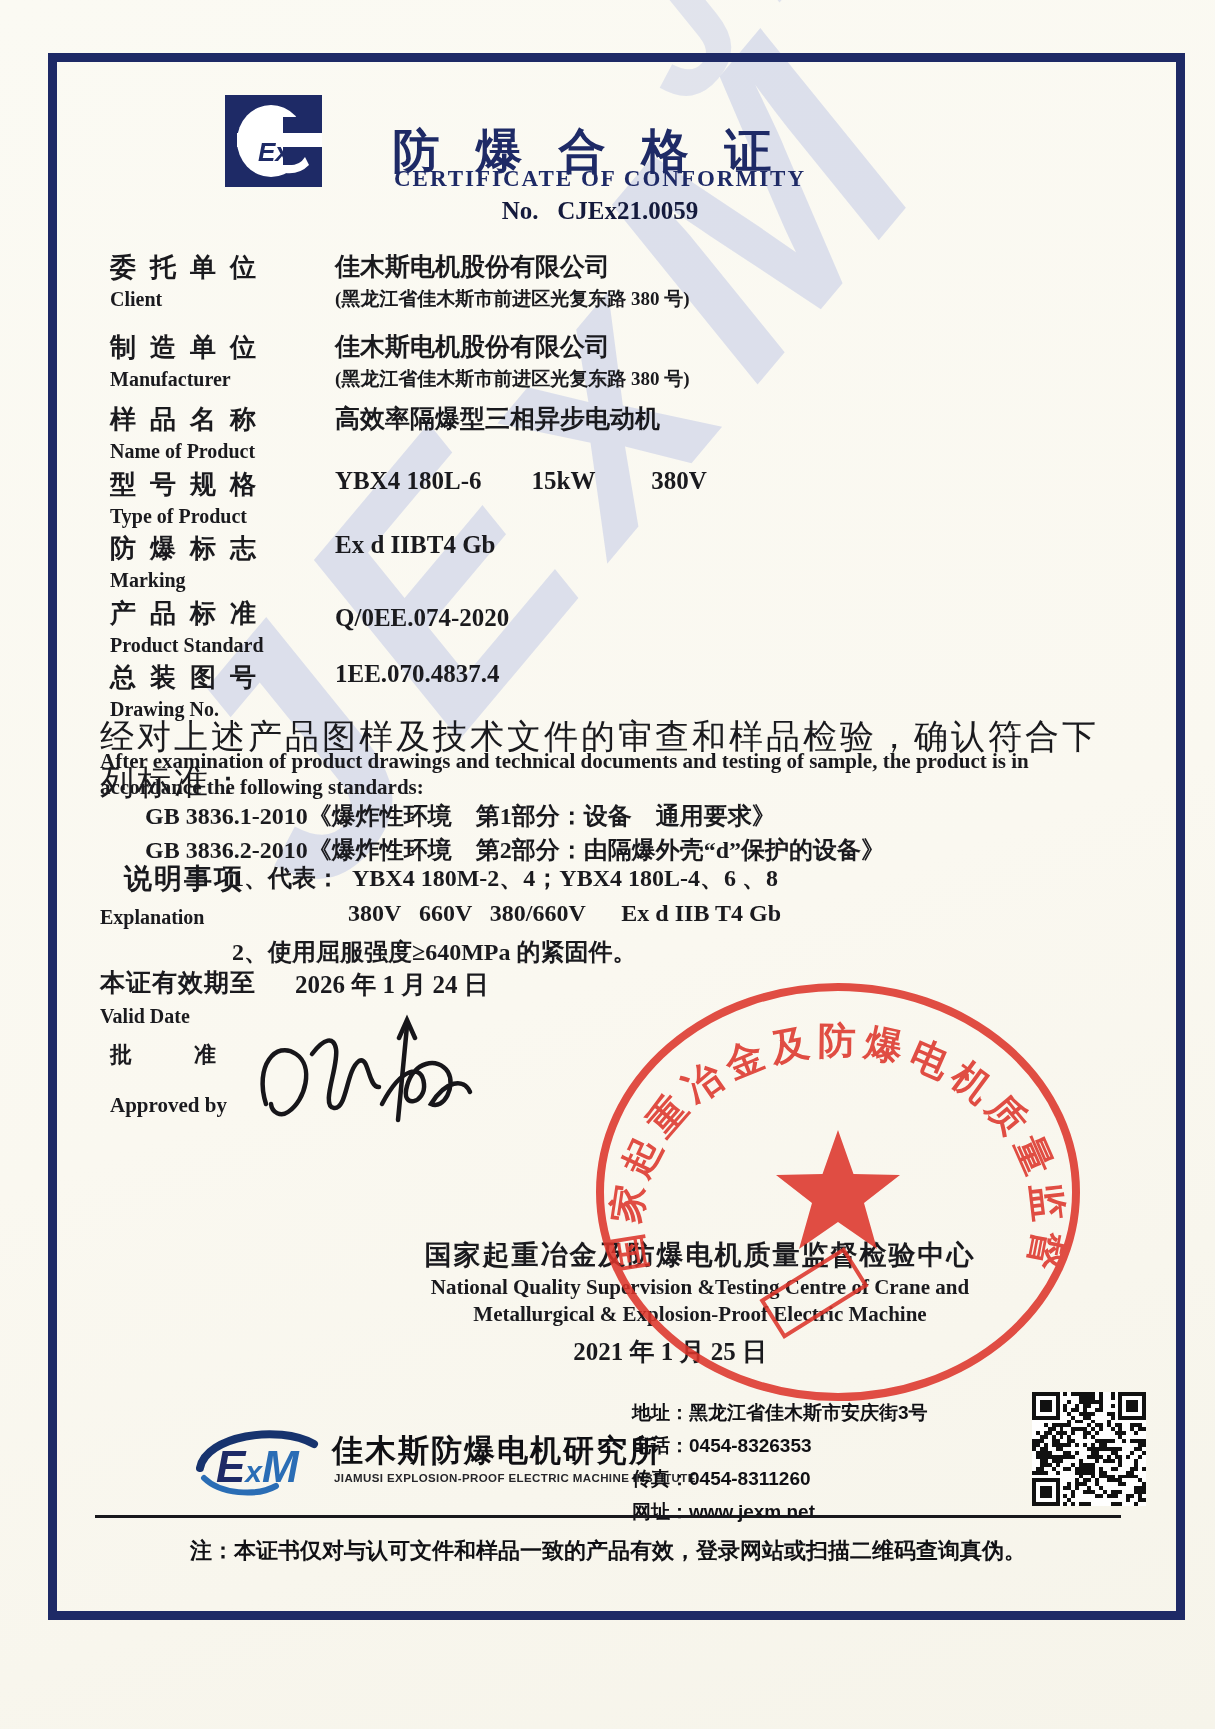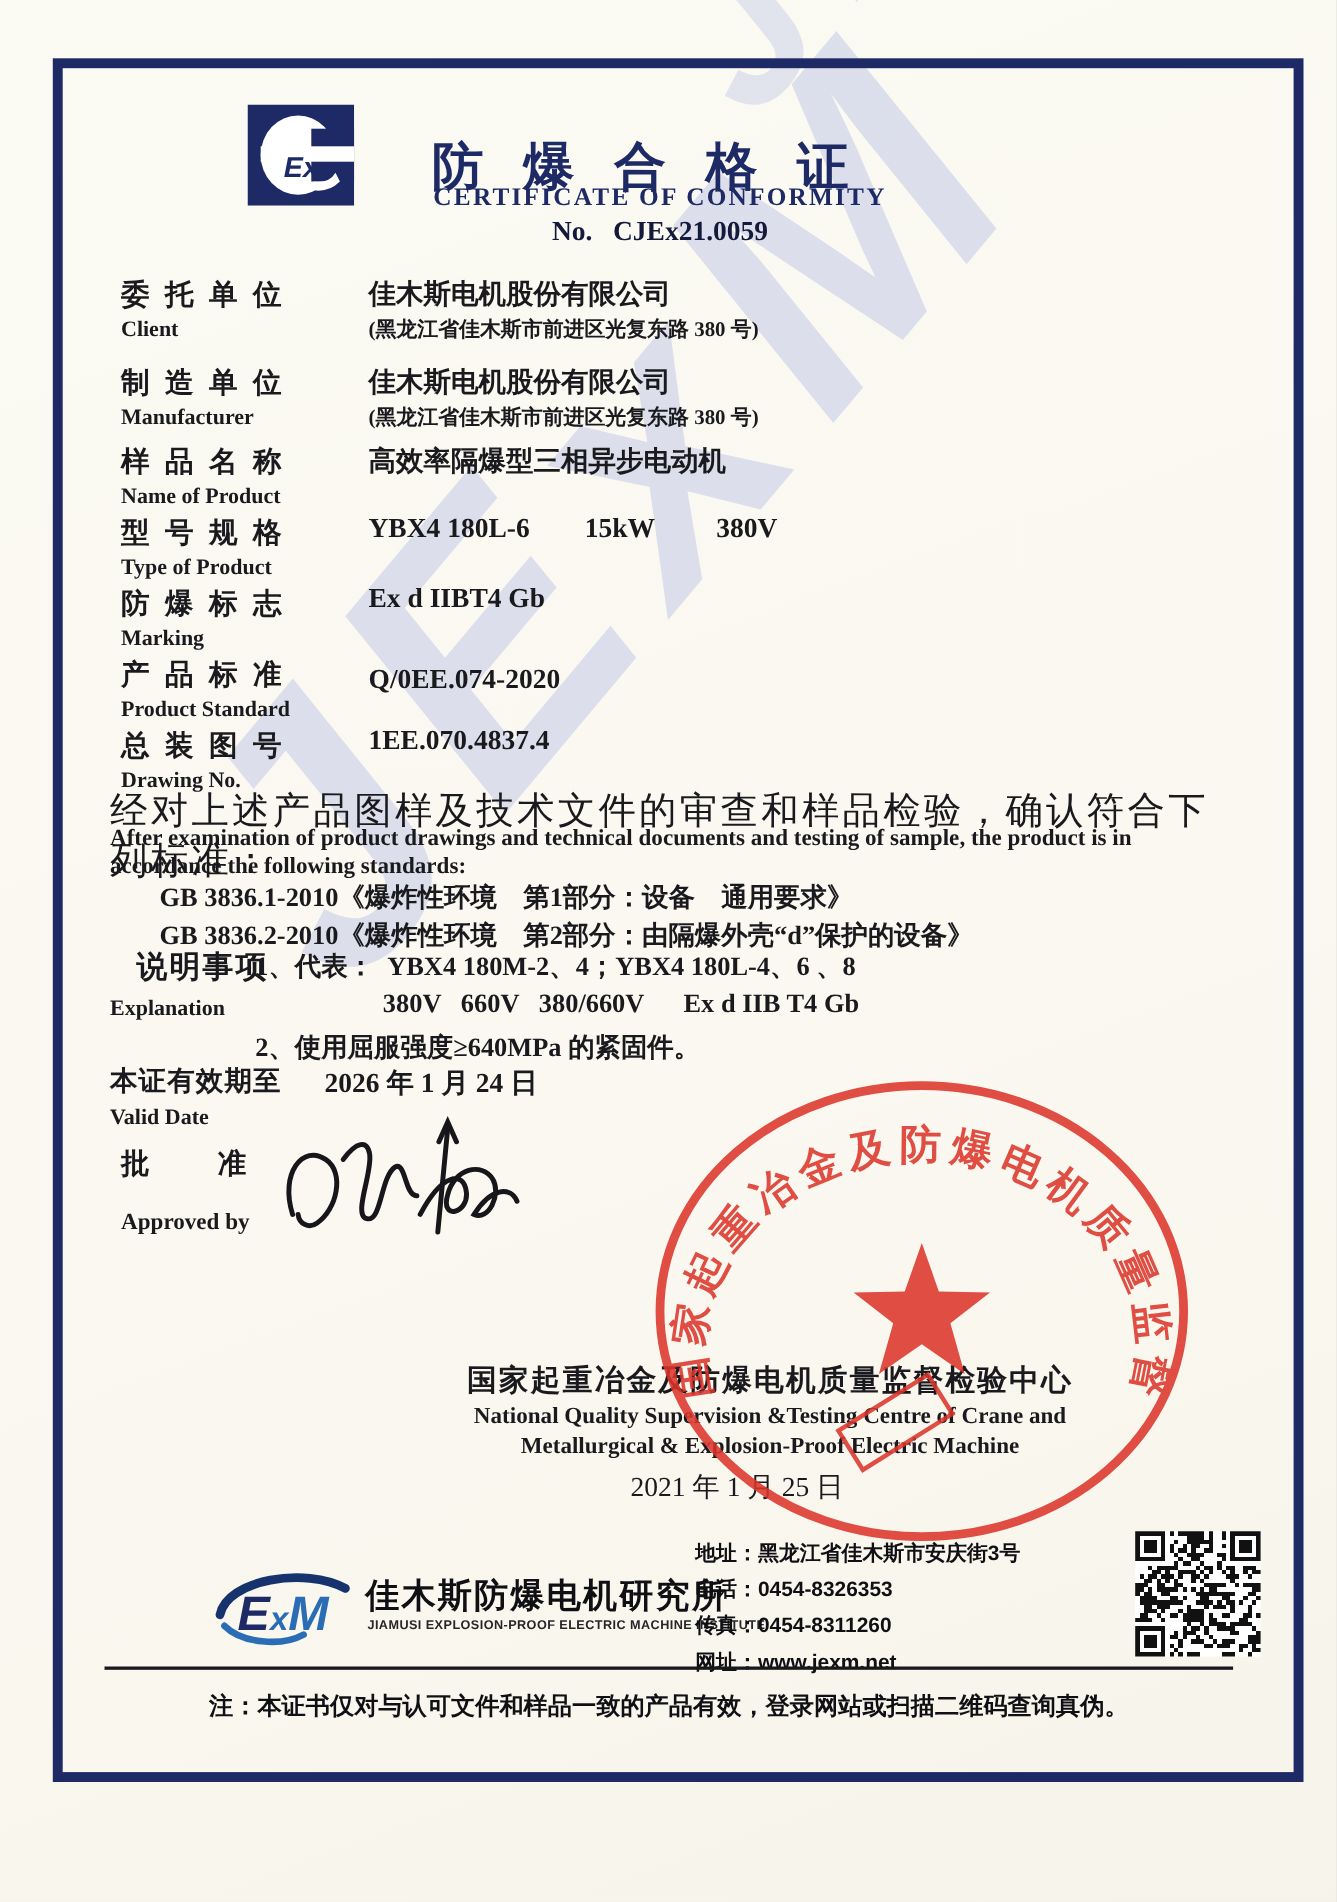--- a/index.html
+++ b/index.html
@@ -59,29 +59,29 @@
   .exp-1{position:absolute;left:232px;top:862px;z-index:3;font-size:24px;font-weight:bold;white-space:pre-wrap;}
   .exp-1b{position:absolute;left:348px;top:900px;z-index:3;font-size:24px;font-weight:bold;white-space:pre-wrap;}
   .exp-2{position:absolute;left:232px;top:936px;z-index:3;font-size:24px;font-weight:bold;white-space:pre-wrap;}
   
   .valid-label{position:absolute;left:100px;top:966px;z-index:3;}
   .valid-label .cn{font-size:25px;font-weight:bold;letter-spacing:1px;}
   .valid-label .en{font-size:20px;font-weight:bold;margin-top:6px;}
   .valid-value{position:absolute;left:295px;top:968px;z-index:3;font-size:25px;font-weight:bold;}
   
   .appr-label{position:absolute;left:110px;top:1040px;z-index:3;}
-  .appr-label .cn{font-size:26px;font-weight:bold;letter-spacing:62px;white-space:nowrap;}
+  .appr-label .cn{font-size:22px;font-weight:bold;letter-spacing:62px;white-space:nowrap;}
   .appr-label .en{font-size:21px;font-weight:bold;margin-top:23px;letter-spacing:0;}
   .signature{position:absolute;left:250px;top:1008px;width:245px;height:140px;z-index:5;}
   
   .stamp{position:absolute;left:588px;top:972px;width:500px;height:440px;z-index:6;opacity:.87;}
   
   .centre-cn{position:absolute;left:240px;top:1237px;width:920px;z-index:4;font-size:27px;font-weight:bold;text-align:center;letter-spacing:2px;white-space:nowrap;}
   .centre-en{position:absolute;left:240px;top:1274px;width:920px;z-index:4;font-size:21px;font-weight:bold;text-align:center;line-height:27px;}
-  .centre-date{position:absolute;left:240px;top:1335px;width:860px;z-index:4;font-size:25px;font-weight:normal;text-align:center;}
+  .centre-date{position:absolute;left:240px;top:1335px;width:860px;z-index:4;font-size:25px;font-weight:bold;text-align:center;}
   
   .jexm-logo{position:absolute;left:192px;top:1424px;width:132px;height:74px;z-index:3;}
   .inst-cn{position:absolute;left:332px;top:1430px;z-index:3;font-family:"Liberation Sans","DejaVu Sans",sans-serif;font-size:31px;font-weight:900;letter-spacing:2px;color:#101014;white-space:nowrap;}
   .inst-en{position:absolute;left:334px;top:1472px;z-index:3;font-family:"Liberation Sans","DejaVu Sans",sans-serif;font-size:11.5px;font-weight:bold;letter-spacing:.4px;color:#26262a;white-space:nowrap;}
   .contact{position:absolute;left:632px;top:1396px;z-index:3;font-family:"Liberation Sans","DejaVu Sans",sans-serif;font-size:19px;font-weight:bold;line-height:33px;color:#101014;}
   .qr{position:absolute;left:1032px;top:1392px;width:114px;height:114px;z-index:3;}
   .divider{position:absolute;left:95px;top:1515px;width:1026px;height:0;border-top:3px solid #18181c;z-index:3;}
   .note{position:absolute;left:95px;top:1536px;width:1026px;z-index:3;font-family:"Liberation Sans","DejaVu Sans",sans-serif;font-size:22px;font-weight:bold;text-align:center;color:#101014;white-space:nowrap;}
 </style>
 </head>

